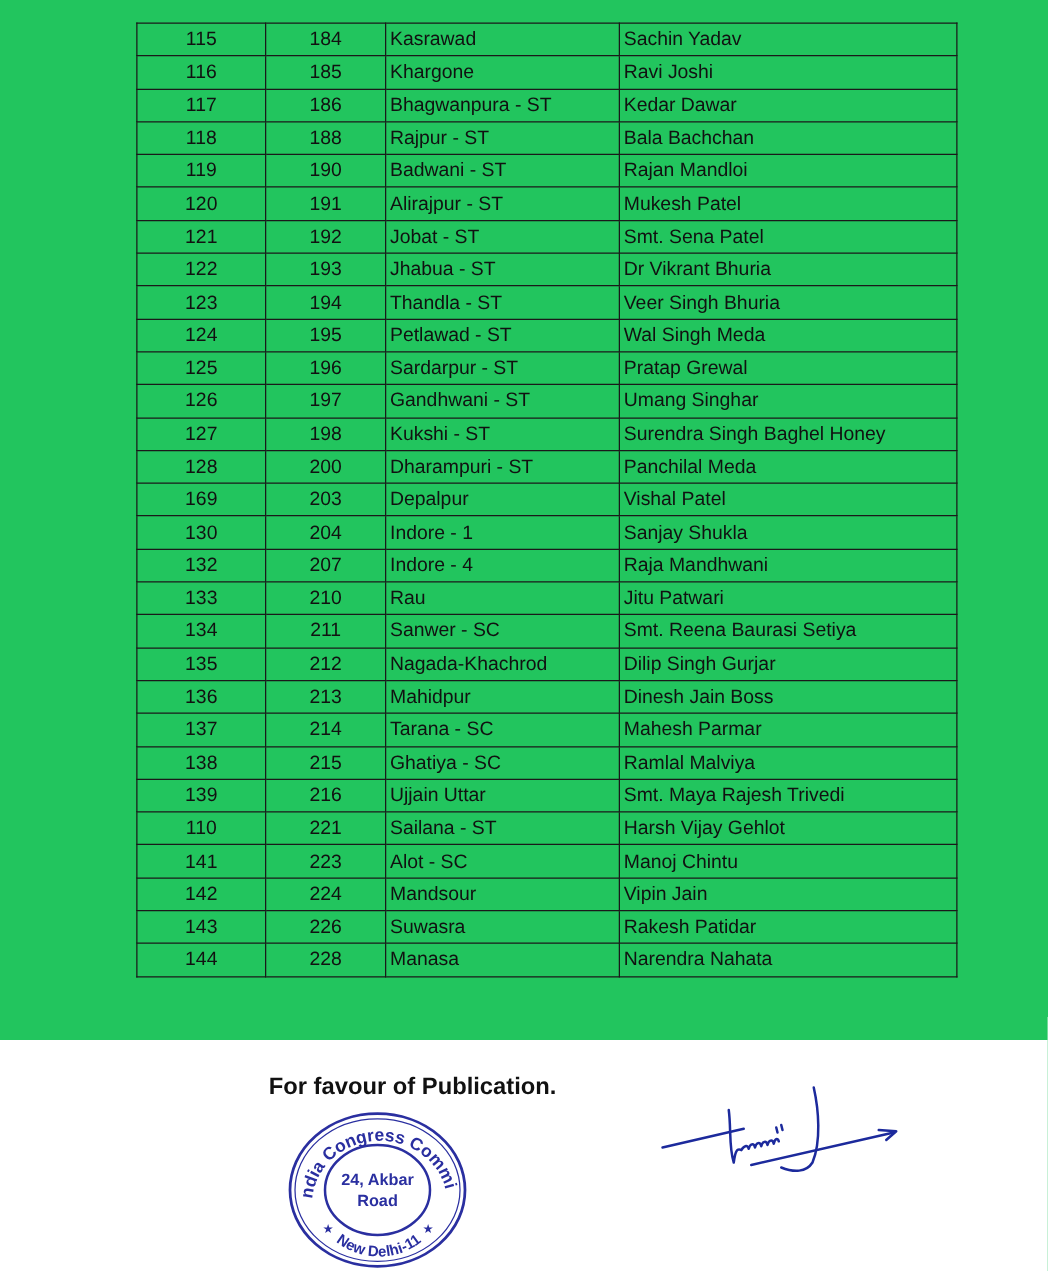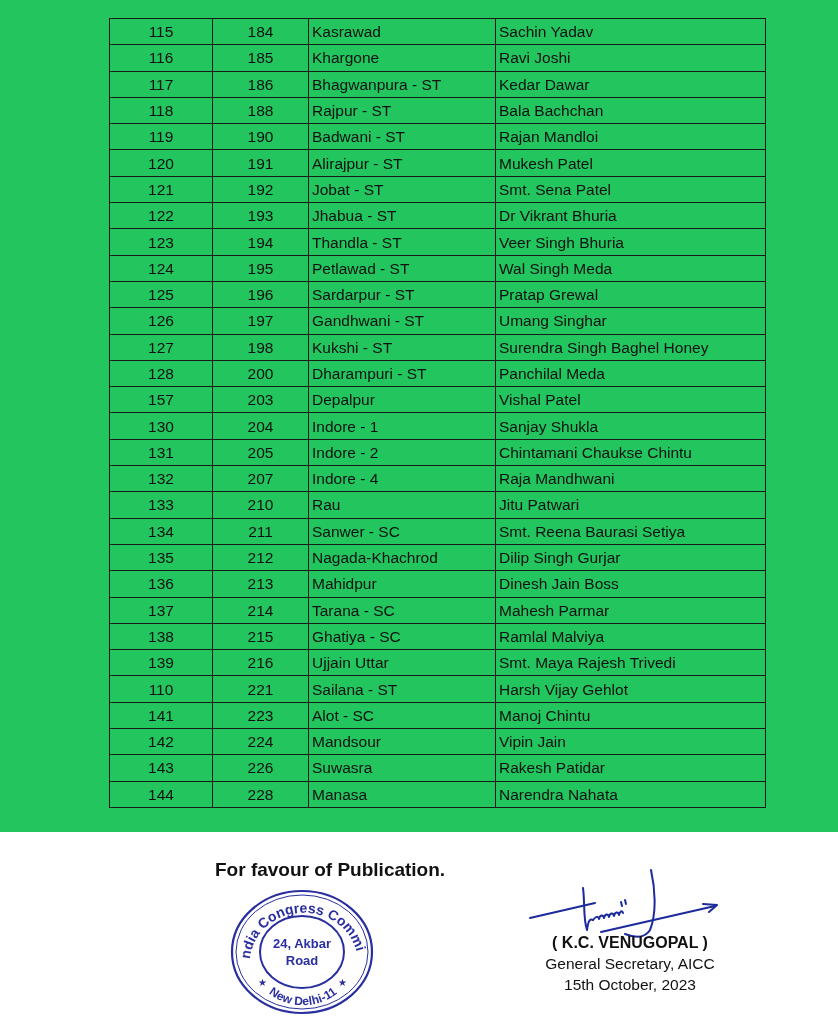--- a/index.html
+++ b/index.html
@@ -173,36 +173,30 @@
           <td class="name">Kukshi - ST</td>
           <td class="cand">Surendra Singh Baghel Honey</td>
         </tr>
         <tr>
           <td class="sn">128</td>
           <td class="ac">200</td>
           <td class="name">Dharampuri - ST</td>
           <td class="cand">Panchilal Meda</td>
         </tr>
         <tr>
-          <td class="sn">157</td>
+          <td class="sn">169</td>
           <td class="ac">203</td>
           <td class="name">Depalpur</td>
           <td class="cand">Vishal Patel</td>
         </tr>
         <tr>
           <td class="sn">130</td>
           <td class="ac">204</td>
           <td class="name">Indore - 1</td>
           <td class="cand">Sanjay Shukla</td>
-        </tr>
-        <tr>
-          <td class="sn">131</td>
-          <td class="ac">205</td>
-          <td class="name">Indore - 2</td>
-          <td class="cand">Chintamani Chaukse Chintu</td>
         </tr>
         <tr>
           <td class="sn">132</td>
           <td class="ac">207</td>
           <td class="name">Indore - 4</td>
           <td class="cand">Raja Mandhwani</td>
         </tr>
         <tr>
           <td class="sn">133</td>
           <td class="ac">210</td>
@@ -307,19 +301,14 @@
       <path d="M 5 50 L 70 35"></path>
       <path d="M 58 20 C 60 35, 58 50, 62 62 C 63 55, 64 50, 68 52"></path>
       <path d="M 68 52 c 3 -4 5 -4 6 -1 c 1 -4 4 -5 5 -1 c 1 -4 4 -5 5 -1 c 1 -4 4 -5 5 -1 c 1 -4 4 -5 5 -1 c 1 -4 3 -5 4 -2"></path>
       <path d="M 96 34 l 1 4 M 100 32 l 1 4"></path>
       <path d="M 126 2 C 130 20, 132 45, 125 62 C 120 70, 110 70, 100 66"></path>
       <path d="M 76 64 L 190 38"></path>
       <path d="M 178 36 L 192 37 L 184 44"></path>
     </g>
   </svg>
 
-  <div class="sign-block">
-    <div class="sign-name">( K.C. VENUGOPAL )</div>
-    <div>General Secretary, AICC</div>
-    <div>15th October, 2023</div>
-  </div>
 
 </div>
 
 </body></html>

